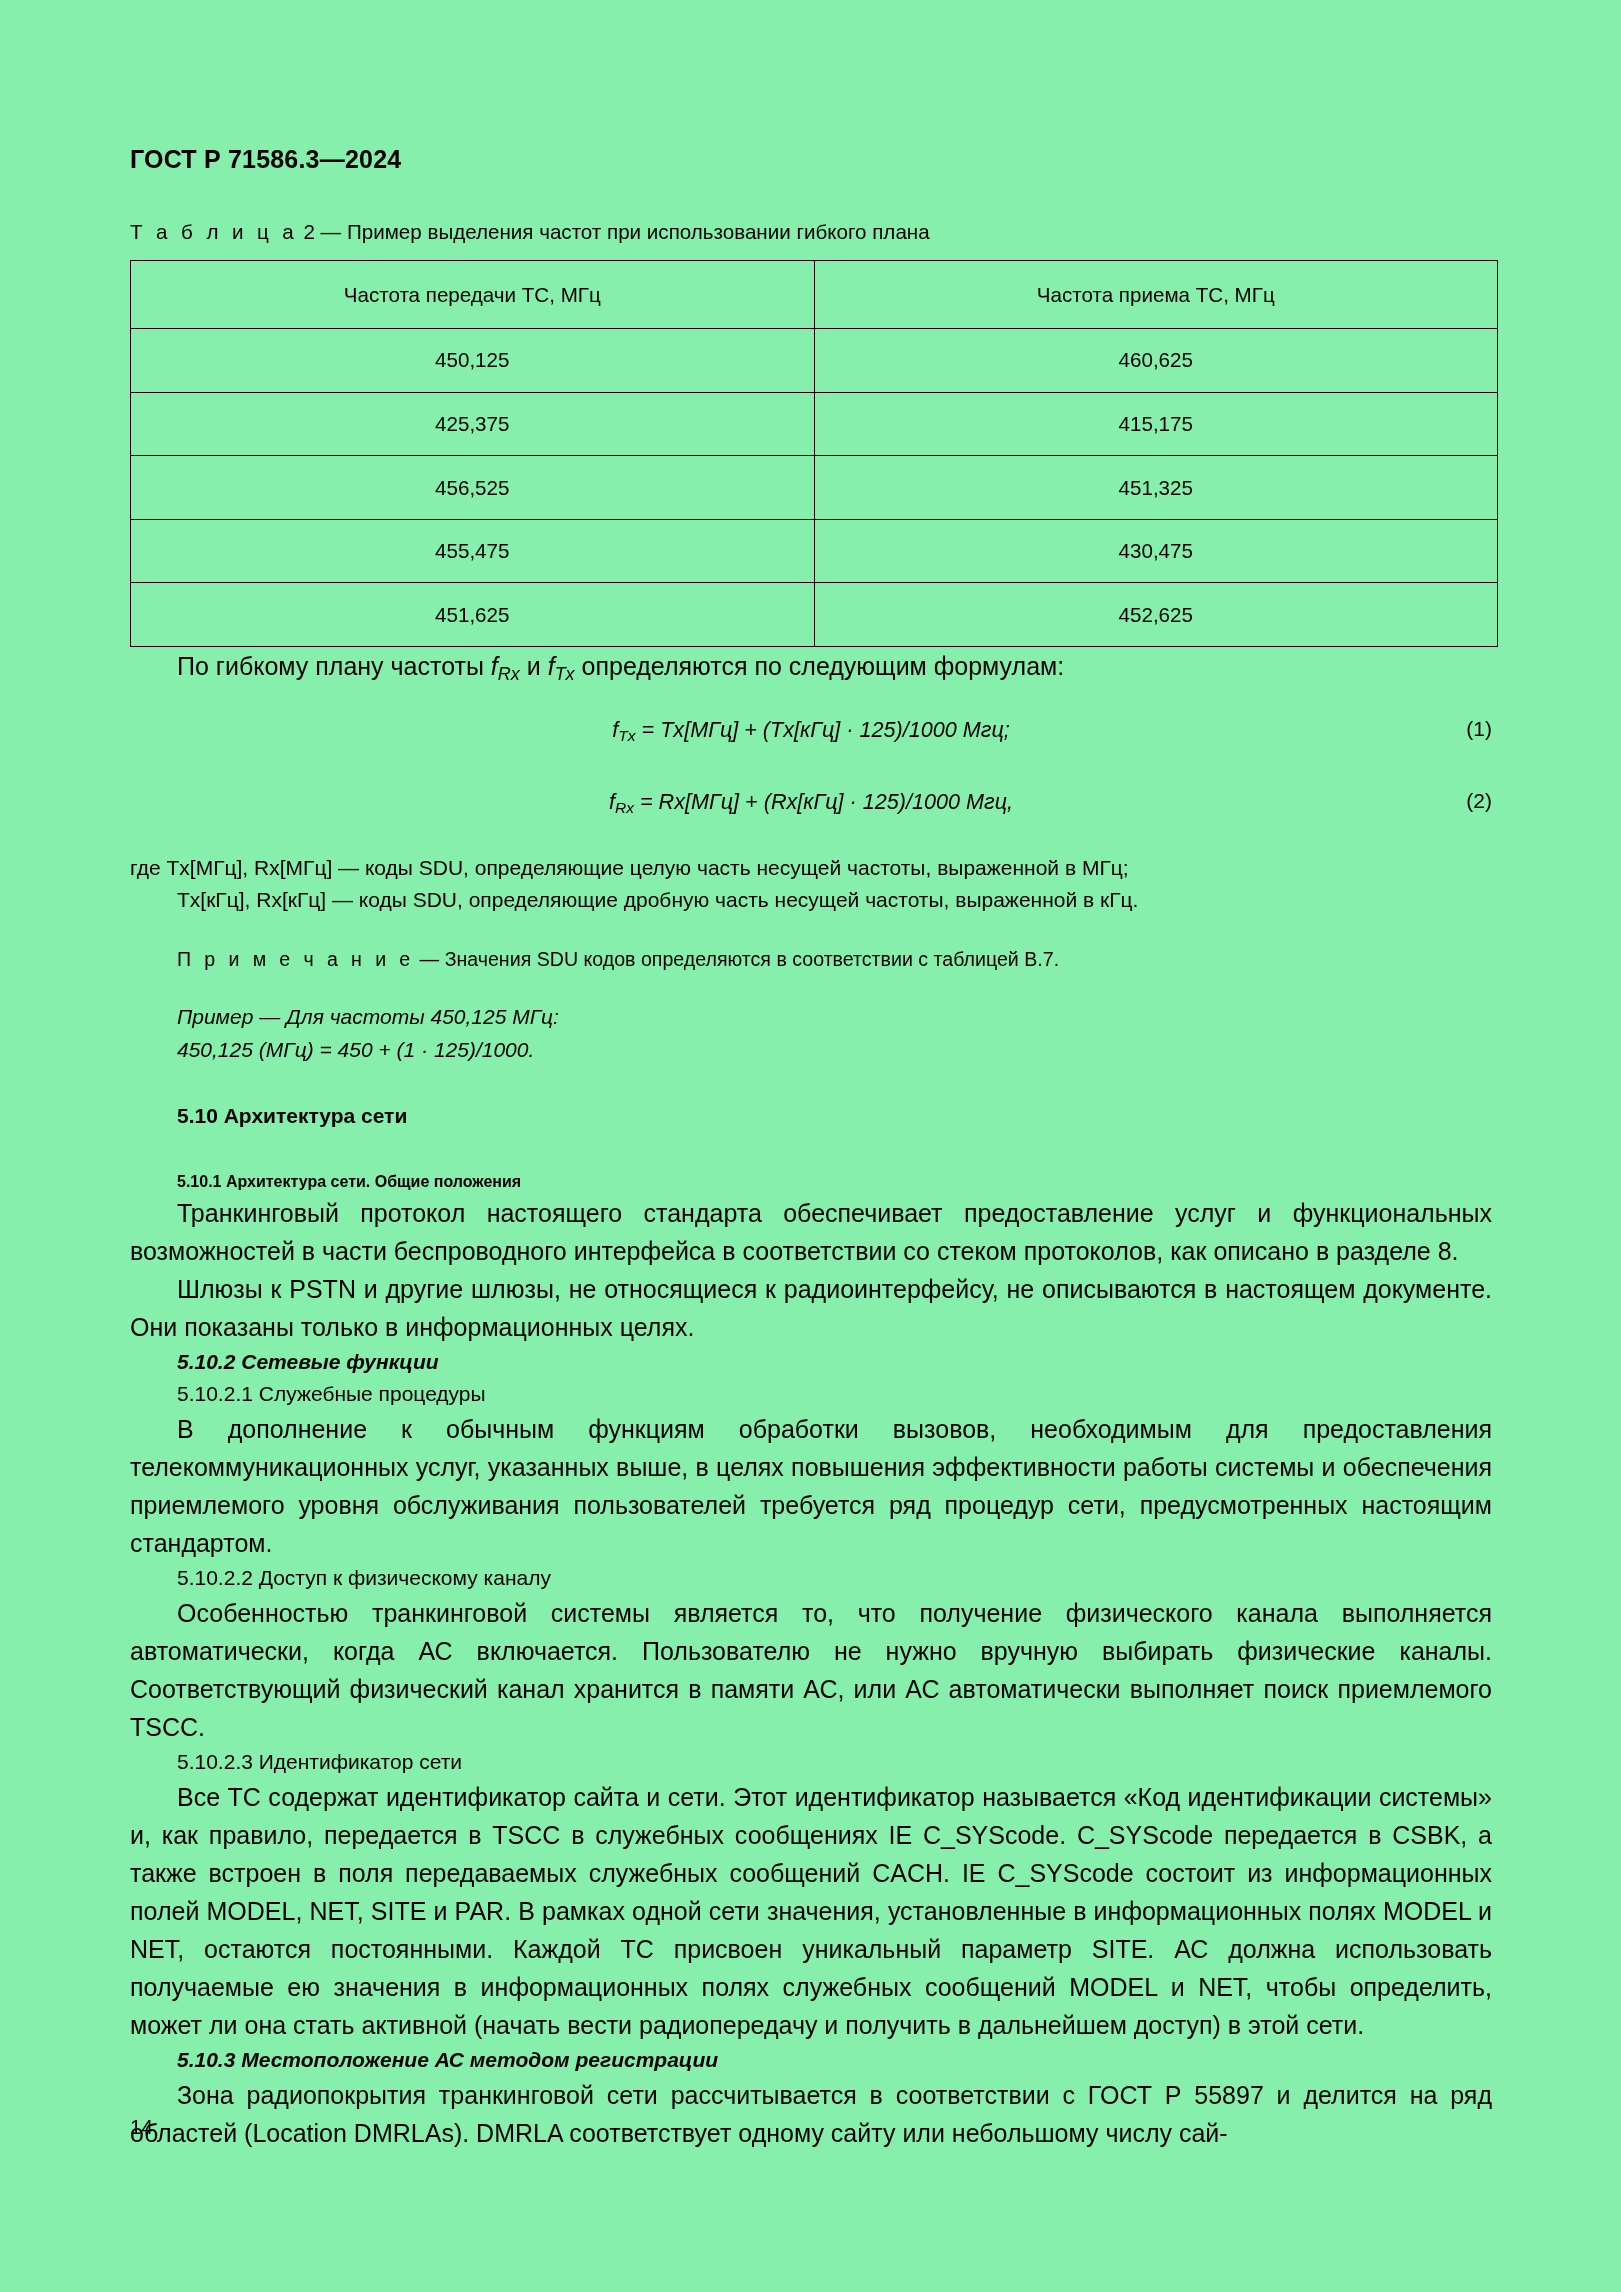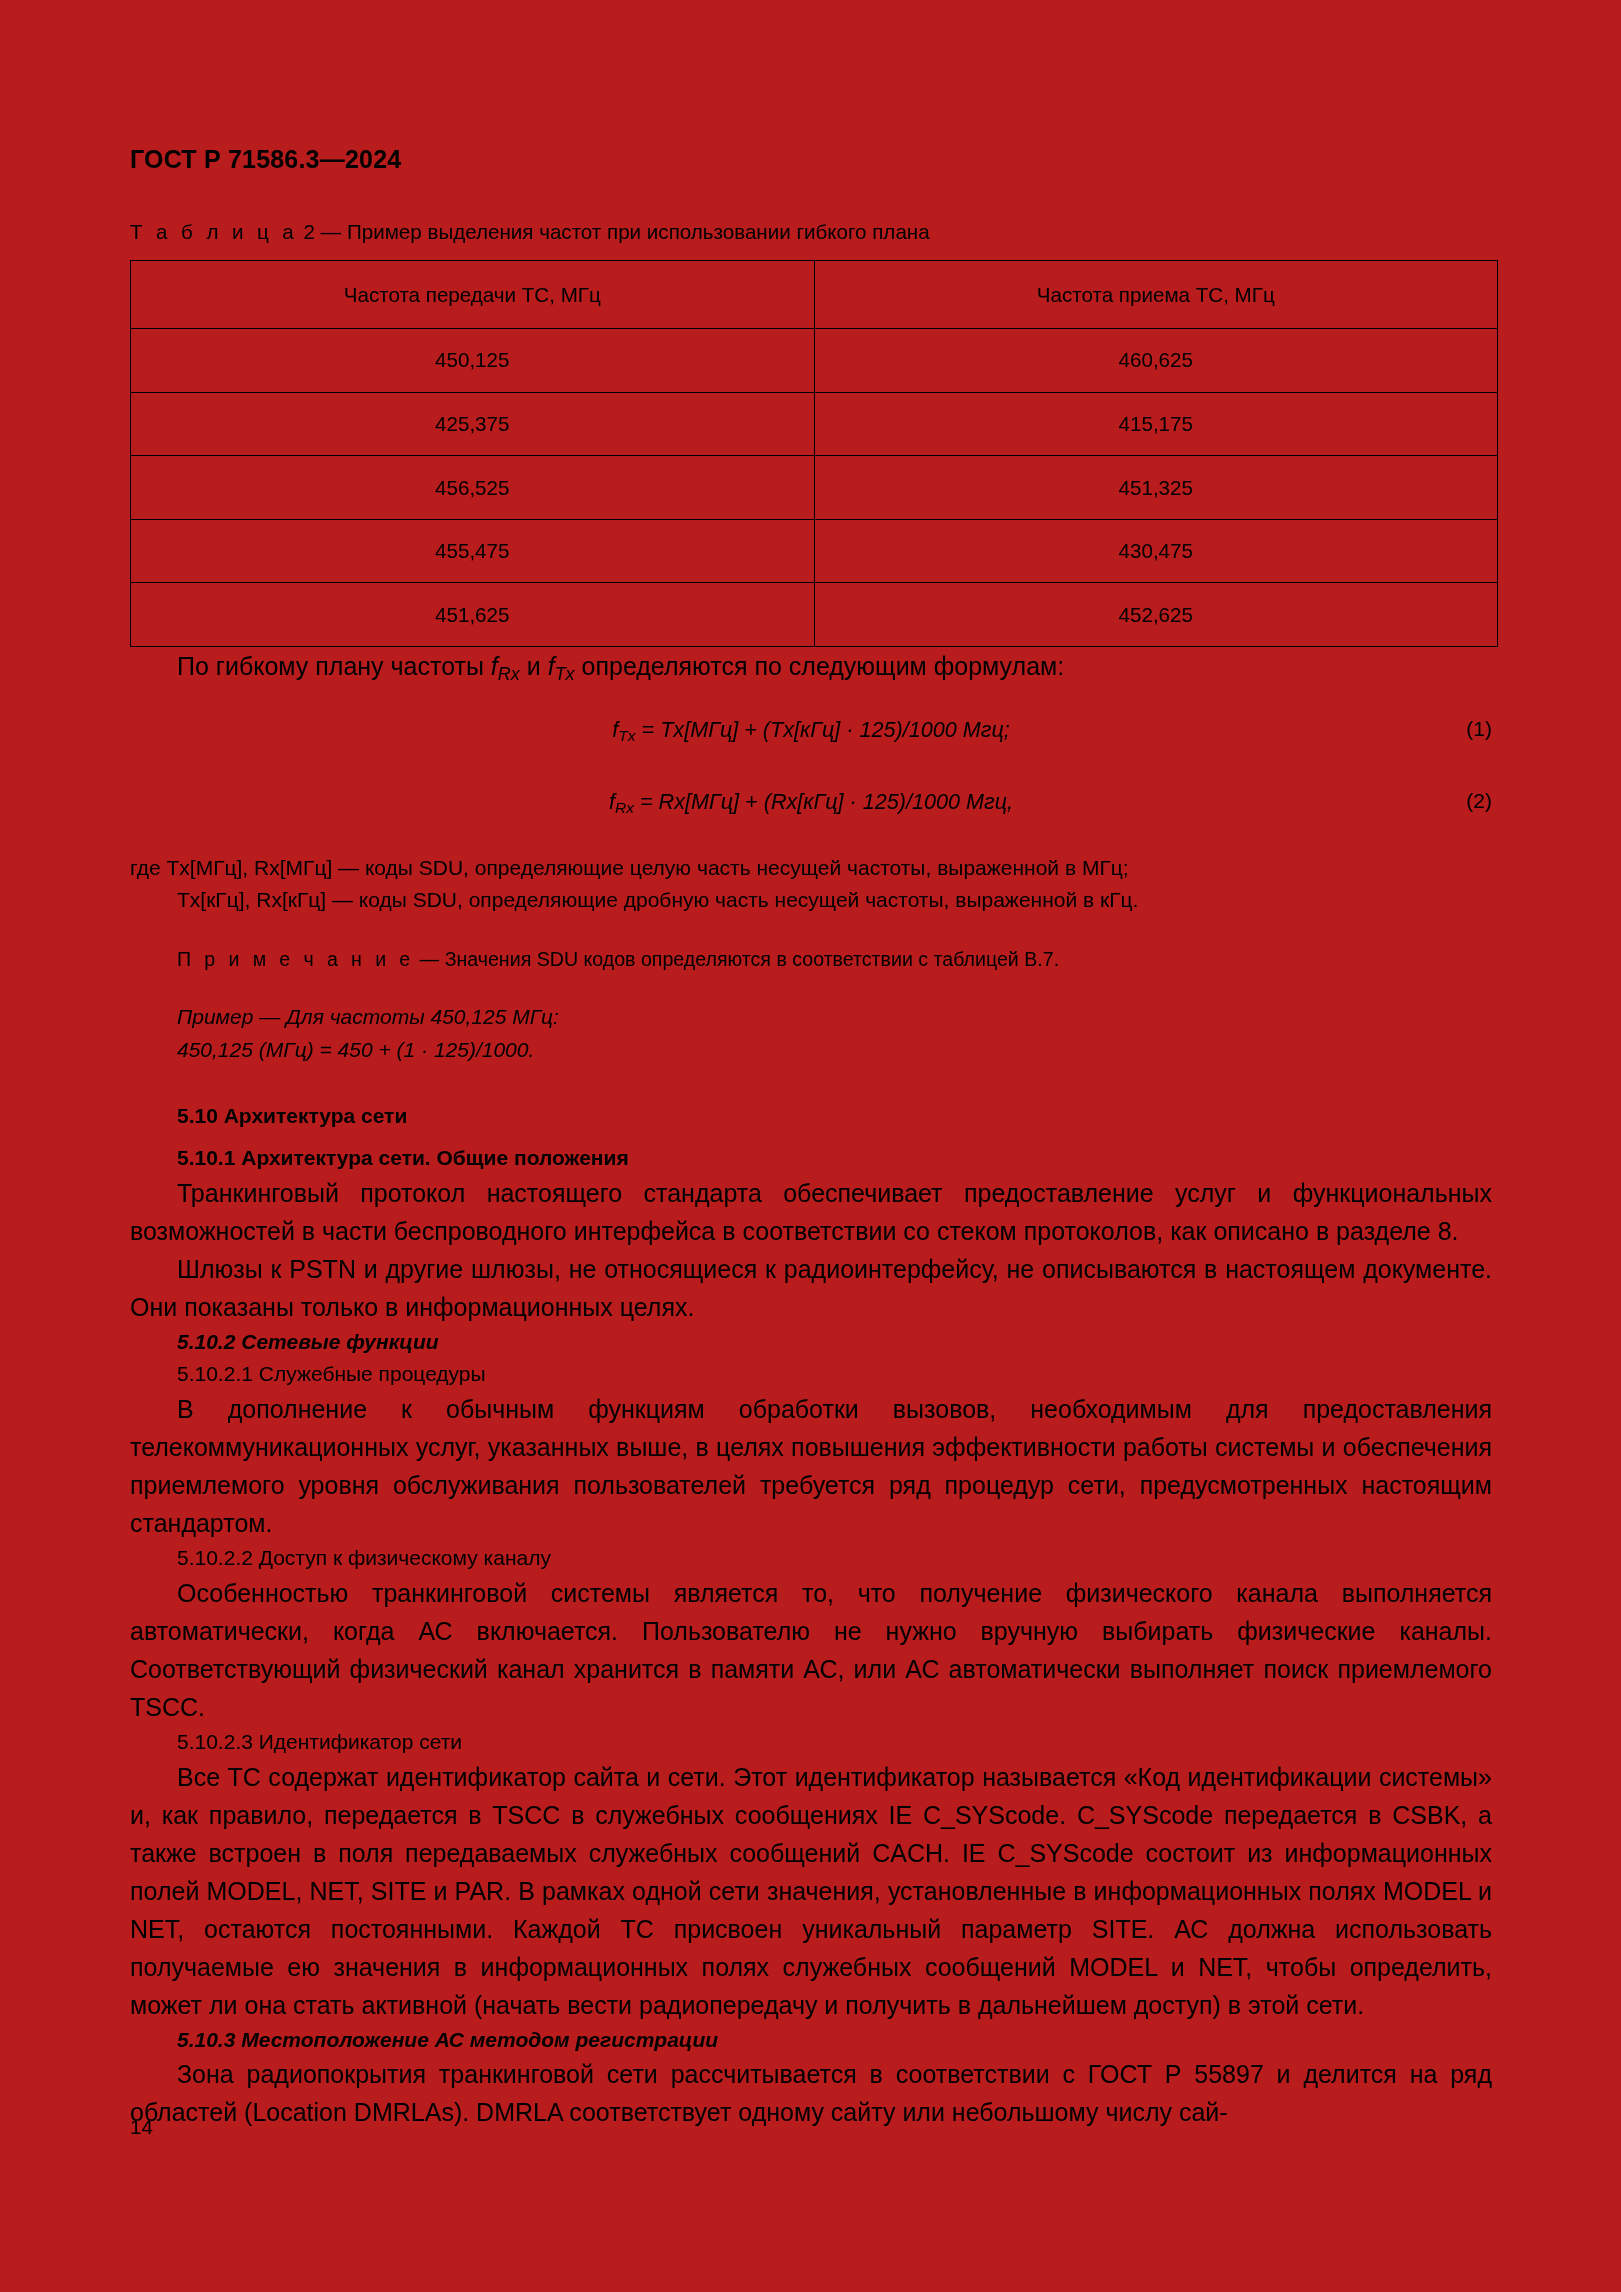--- a/index.html
+++ b/index.html
@@ -8,21 +8,21 @@
     background: #ffffff;
   }
   body {
     font-family: "Liberation Sans", sans-serif;
     color: #000000;
   }
   .page {
     position: relative;
     width: 1621px;
     height: 2293px;
-    background: #b91c1c;
+    background: #86efac;
     box-sizing: border-box;
     padding: 0;
     overflow: hidden;
   }
   .content {
     position: absolute;
     left: 130px;
     top: 0;
     width: 1362px;
   }
@@ -151,22 +151,22 @@
 
   
   h2.sec {
     margin: 33px 0 0 0;
     font-size: 21px;
     font-weight: bold;
     text-indent: 47px;
     line-height: 1.5;
   }
   h3.subsec {
-    margin: 11px 0 0 0;
-    font-size: 21px;
+    margin: 39px 0 0 0;
+    font-size: 16px;
     font-weight: bold;
     text-indent: 47px;
     line-height: 1.5;
   }
   h4.subsub {
     margin: 0;
     font-size: 21px;
     font-weight: bold;
     text-indent: 47px;
     line-height: 1.52;

